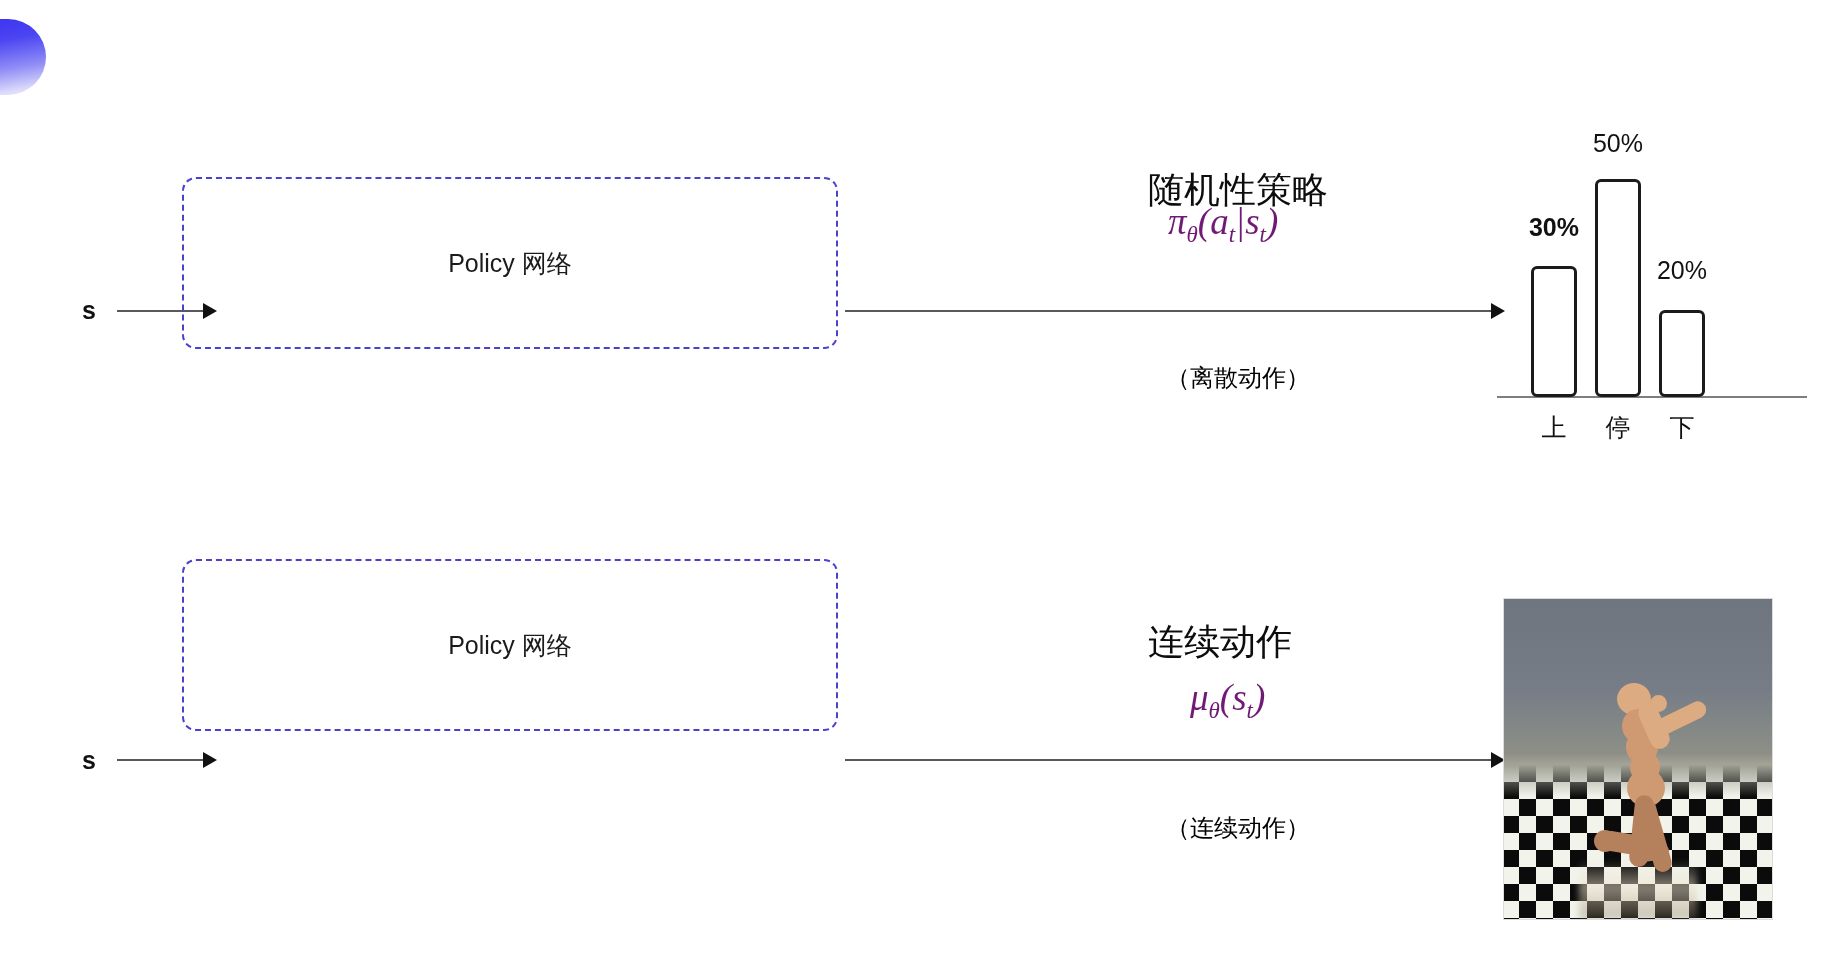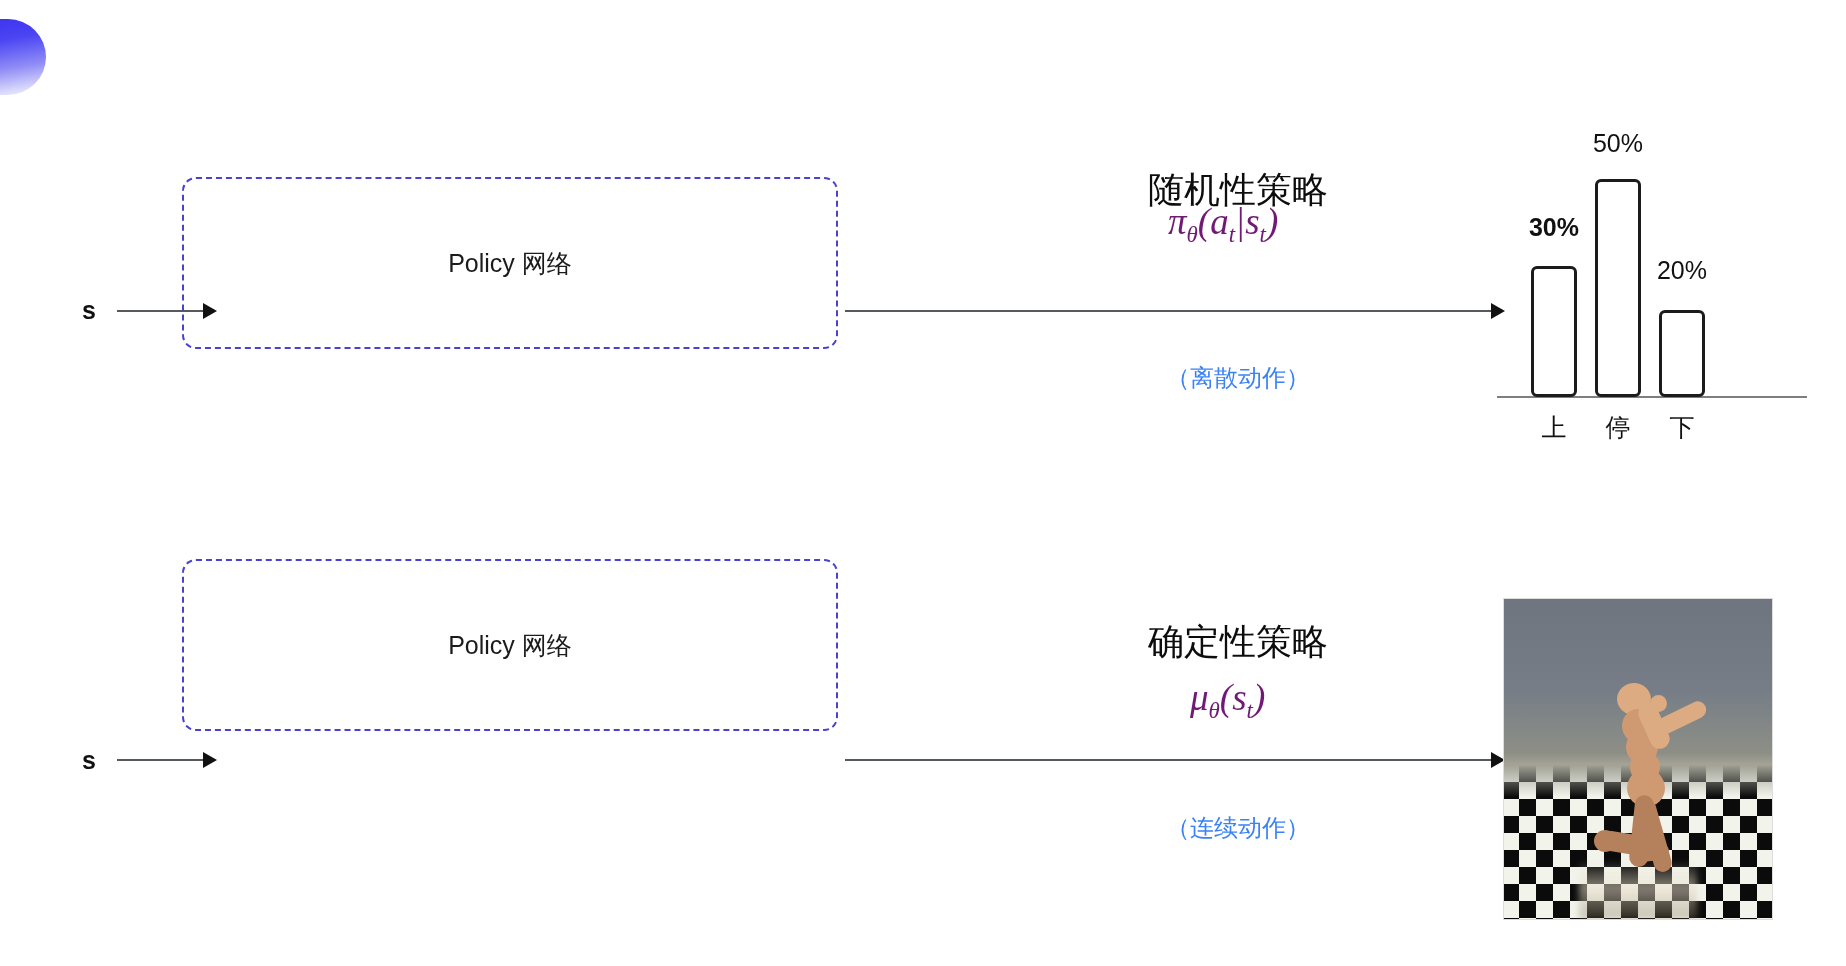--- a/index.html
+++ b/index.html
@@ -48,21 +48,21 @@
     position:absolute;font-size:36px;color:#0d0d0d;white-space:nowrap;
   }
   .policy-formula{
     position:absolute;font-family:"Liberation Serif","DejaVu Serif",serif;
     font-style:italic;font-size:37px;color:#701a75;white-space:nowrap;
   }
   .policy-formula .sub{
     font-size:0.62em;vertical-align:sub;font-style:italic;
   }
   .action-note{
-    position:absolute;font-size:24px;color:#3b82f6;white-space:nowrap;
+    position:absolute;font-size:24px;color:#000000;white-space:nowrap;
   }
 
   
   #bar-chart{position:absolute;left:1497px;top:96px;width:310px;height:360px;}
   .chart-baseline{
     position:absolute;left:0;bottom:58px;width:310px;height:2px;background:#7b7f82;
   }
   .bar{
     position:absolute;bottom:59px;box-sizing:border-box;
     border:3px solid #1b1b1b;border-radius:6px;background:#ffffff;
@@ -158,21 +158,21 @@
 
   <div class="policy-box" style="left:182px;top:559px;width:656px;height:172px;">
     <div class="policy-box-label">Policy 网络</div>
   </div>
 
   <div class="arrow" style="left:845px;top:752px;width:660px;">
     <div class="shaft" style="width:646px;"></div>
     <div class="head" style="left:646px;"></div>
   </div>
 
-  <div class="policy-name" style="left:1148px;top:618px;">确定性策略</div>
+  <div class="policy-name" style="left:1148px;top:618px;">连续动作</div>
 
   <div class="policy-formula" style="left:1190px;top:653px;margin-top:23px;">
     <span>μ</span><span class="sub">θ</span><span>(s</span><span class="sub">t</span><span>)</span>
   </div>
 
   <div class="action-note" style="left:1166px;top:812px;">（连续动作）</div>
 
   <div id="sim-image">
     <div class="sim-sky"></div>
     <div class="sim-floor"></div>

